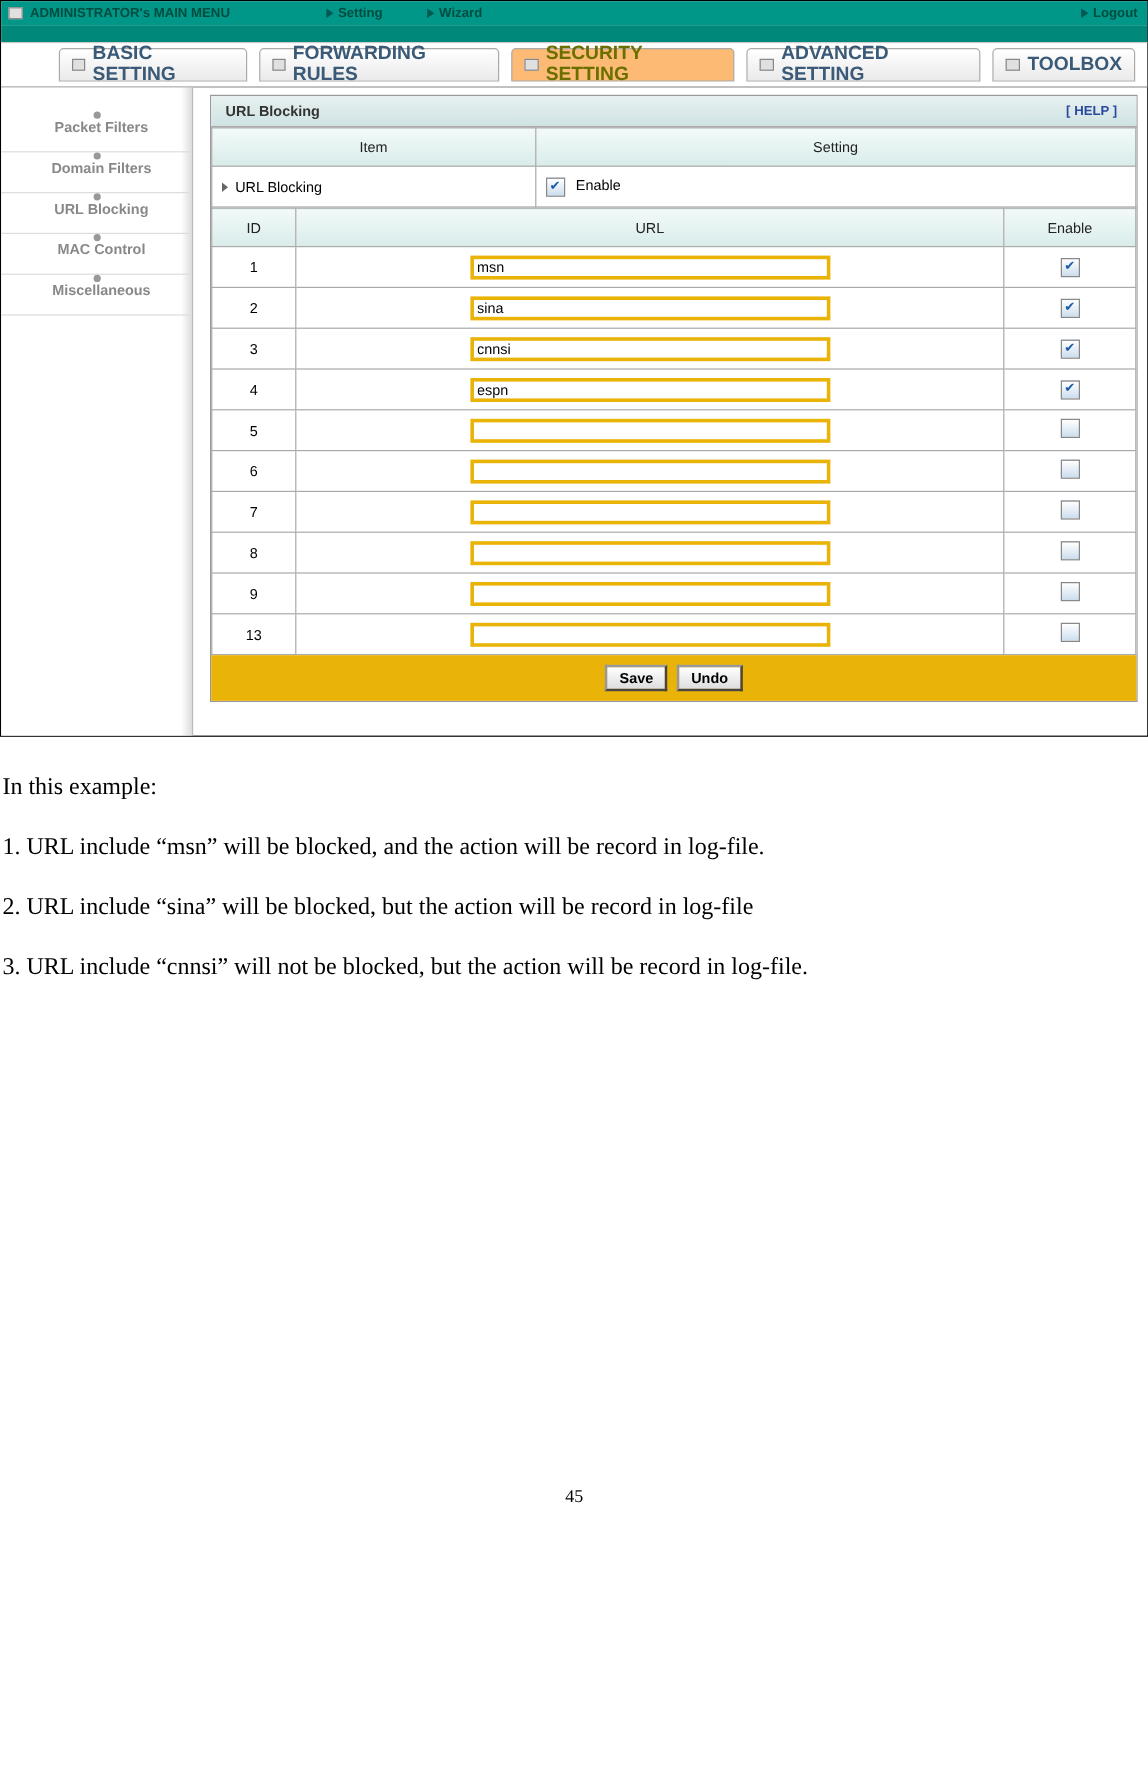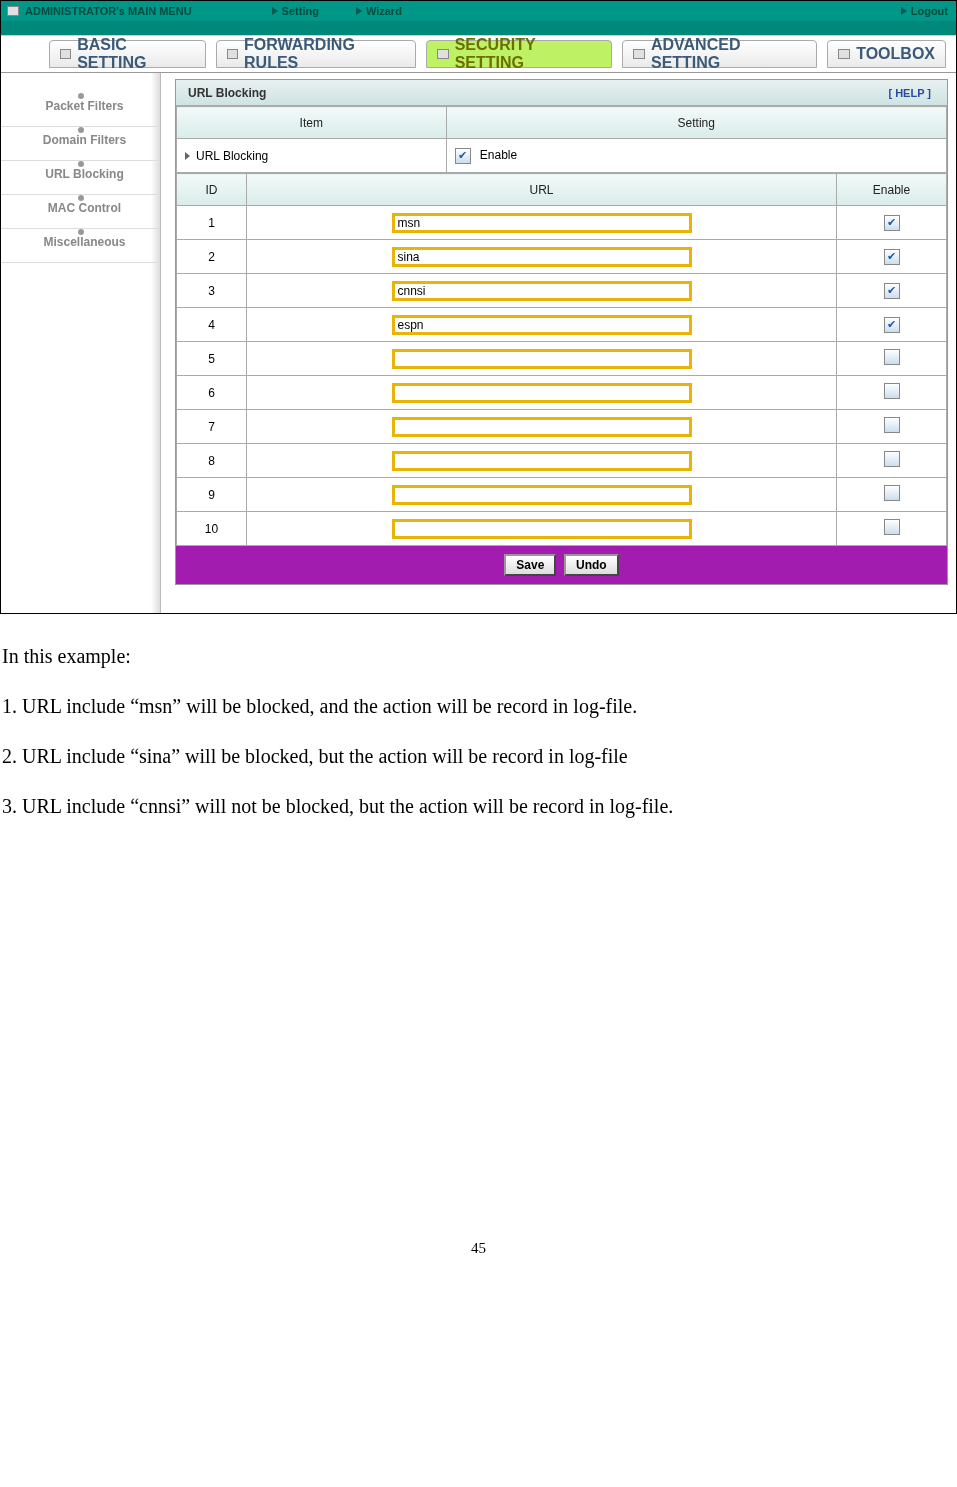--- a/index.html
+++ b/index.html
@@ -9,21 +9,21 @@
     .topbar .admin-left { flex:0 0 auto; display:flex; align-items:center; padding-left:6px; }
     .topbar .admin-left .folder-icon,
     .tabrow .tab .folder-icon { width:12px; height:10px; background:#e0e0e0; border:1px solid #888; margin-right:6px; display:inline-block; }
     .topbar .spacer { flex:1; }
     .topbar .toplink { display:flex; align-items:center; padding:0 8px; }
     .topbar .toplink .arrow-icon { width:0;height:0;border-top:4px solid transparent;border-bottom:4px solid transparent;border-left:6px solid #005a52; margin-right:4px; }
     .tealband { background:#00897b; height:14px; }
     .tabrow { background:#fff; height:38px; display:flex; align-items:center; border-top:1px solid #ccc; border-bottom:1px solid #999; }
     .tabrow .leadspace { width:50px; }
     .tabrow .tab { height:28px; display:flex; align-items:center; padding:0 10px; margin-right:10px; border:1px solid #aaa; border-top-left-radius:4px; border-top-right-radius:4px; background:linear-gradient(#fff,#eaeaea); font-weight:bold; font-size:16px; color:#3a5a78; cursor:pointer; }
-    .tabrow .tab.active { color:#6a6f00; background:#bef264; }
+    .tabrow .tab.active { color:#6a6f00; background:#fdba74; }
     .main { display:flex; }
     .sidebar { width:160px; background:linear-gradient(to right,#fff 0,#fff 150px,#d8d8d8 160px); border-right:1px solid #bbb; }
     .sidebar .sitem { height:34px; display:flex; align-items:center; padding-left:8px; border-bottom:1px solid #ddd; font-size:12px; font-weight:bold; color:#888; cursor:pointer;flex-direction:column; }
     .sidebar .sitem .bullet-icon { width:6px;height:6px;border-radius:50%; background:#999; margin-right:8px; }
     .sidebar .sitem:first-child { border-top:1px solid #ddd; }
     .sidebar-fill { height:350px; }
     .content { flex:1; padding:6px 8px 10px 14px; }
     .panel { border:1px solid #999; }
     .panel-head { background:linear-gradient(#e8f0f0,#cfe3e3); height:26px; display:flex; align-items:center; font-weight:bold; font-size:12px; color:#333; border-bottom:1px solid #aaa; }
     .panel-head .folder-icon { margin-left:6px; }
@@ -35,21 +35,21 @@
     table.config th { background:linear-gradient(#f2faf9,#d9ecea); height:32px; font-weight:normal; color:#222; }
     table.config td { background:#fff; height:34px; text-align:left; padding:0 8px; }
     .row-item { display:flex; align-items:center; }
     .row-item .arrow-icon { width:0;height:0;border-top:4px solid transparent;border-bottom:4px solid transparent;border-left:5px solid #666; margin-right:6px; }
     .cbimg { width:16px;height:16px;border:1px solid #888; background:linear-gradient(#fff,#cde); display:inline-flex; align-items:center; justify-content:center; cursor:pointer; }
     .cbimg.checked::after { content:"✔"; font-size:11px; color:#1a5aa8; line-height:1; }
     .idcol { width:70px; text-align:center !important; }
     .urlcol { text-align:center !important; }
     .encol { width:110px; text-align:center !important; }
     input.urlfield { width:300px; height:20px; border:3px solid #eab308; font-size:12px; padding:1px 3px; }
-    .btnrow { text-align:center; padding:8px 0; background:#a21caf; }
+    .btnrow { text-align:center; padding:8px 0; background:#eab308; }
     .btn { display:inline-block; border:2px outset #999; background:linear-gradient(#fff,#ddd); font-size:12px; font-weight:bold; padding:2px 10px; margin:0 2px; cursor:pointer; }
     .doc-text { padding:28px 0 0 2px; font-size:20px; line-height:1.4; font-family:"Times New Roman", serif; }
     .doc-text p { margin-bottom:22px; }
     .pagenum { text-align:center; font-size:15px; font-family:"Times New Roman", serif; margin-top:420px; }
   </style>
 </head>
 <body>
 
 <div class="admin-ui">
   <div class="topbar">
@@ -201,21 +201,21 @@
                 <td class="idcol">8</td>
                 <td class="urlcol"><input class="urlfield" type="text" style=""></td>
                 <td class="encol"><span class="cbimg"></span></td>
               </tr>
               <tr>
                 <td class="idcol">9</td>
                 <td class="urlcol"><input class="urlfield" type="text" style=""></td>
                 <td class="encol"><span class="cbimg"></span></td>
               </tr>
               <tr>
-                <td class="idcol">10</td>
+                <td class="idcol">13</td>
                 <td class="urlcol"><input class="urlfield" type="text" style=""></td>
                 <td class="encol"><span class="cbimg"></span></td>
               </tr>
             </tbody>
         </table>
 
         <div class="btnrow">
           <span class="btn">Save</span>
           <span class="btn">Undo</span>
         </div>

